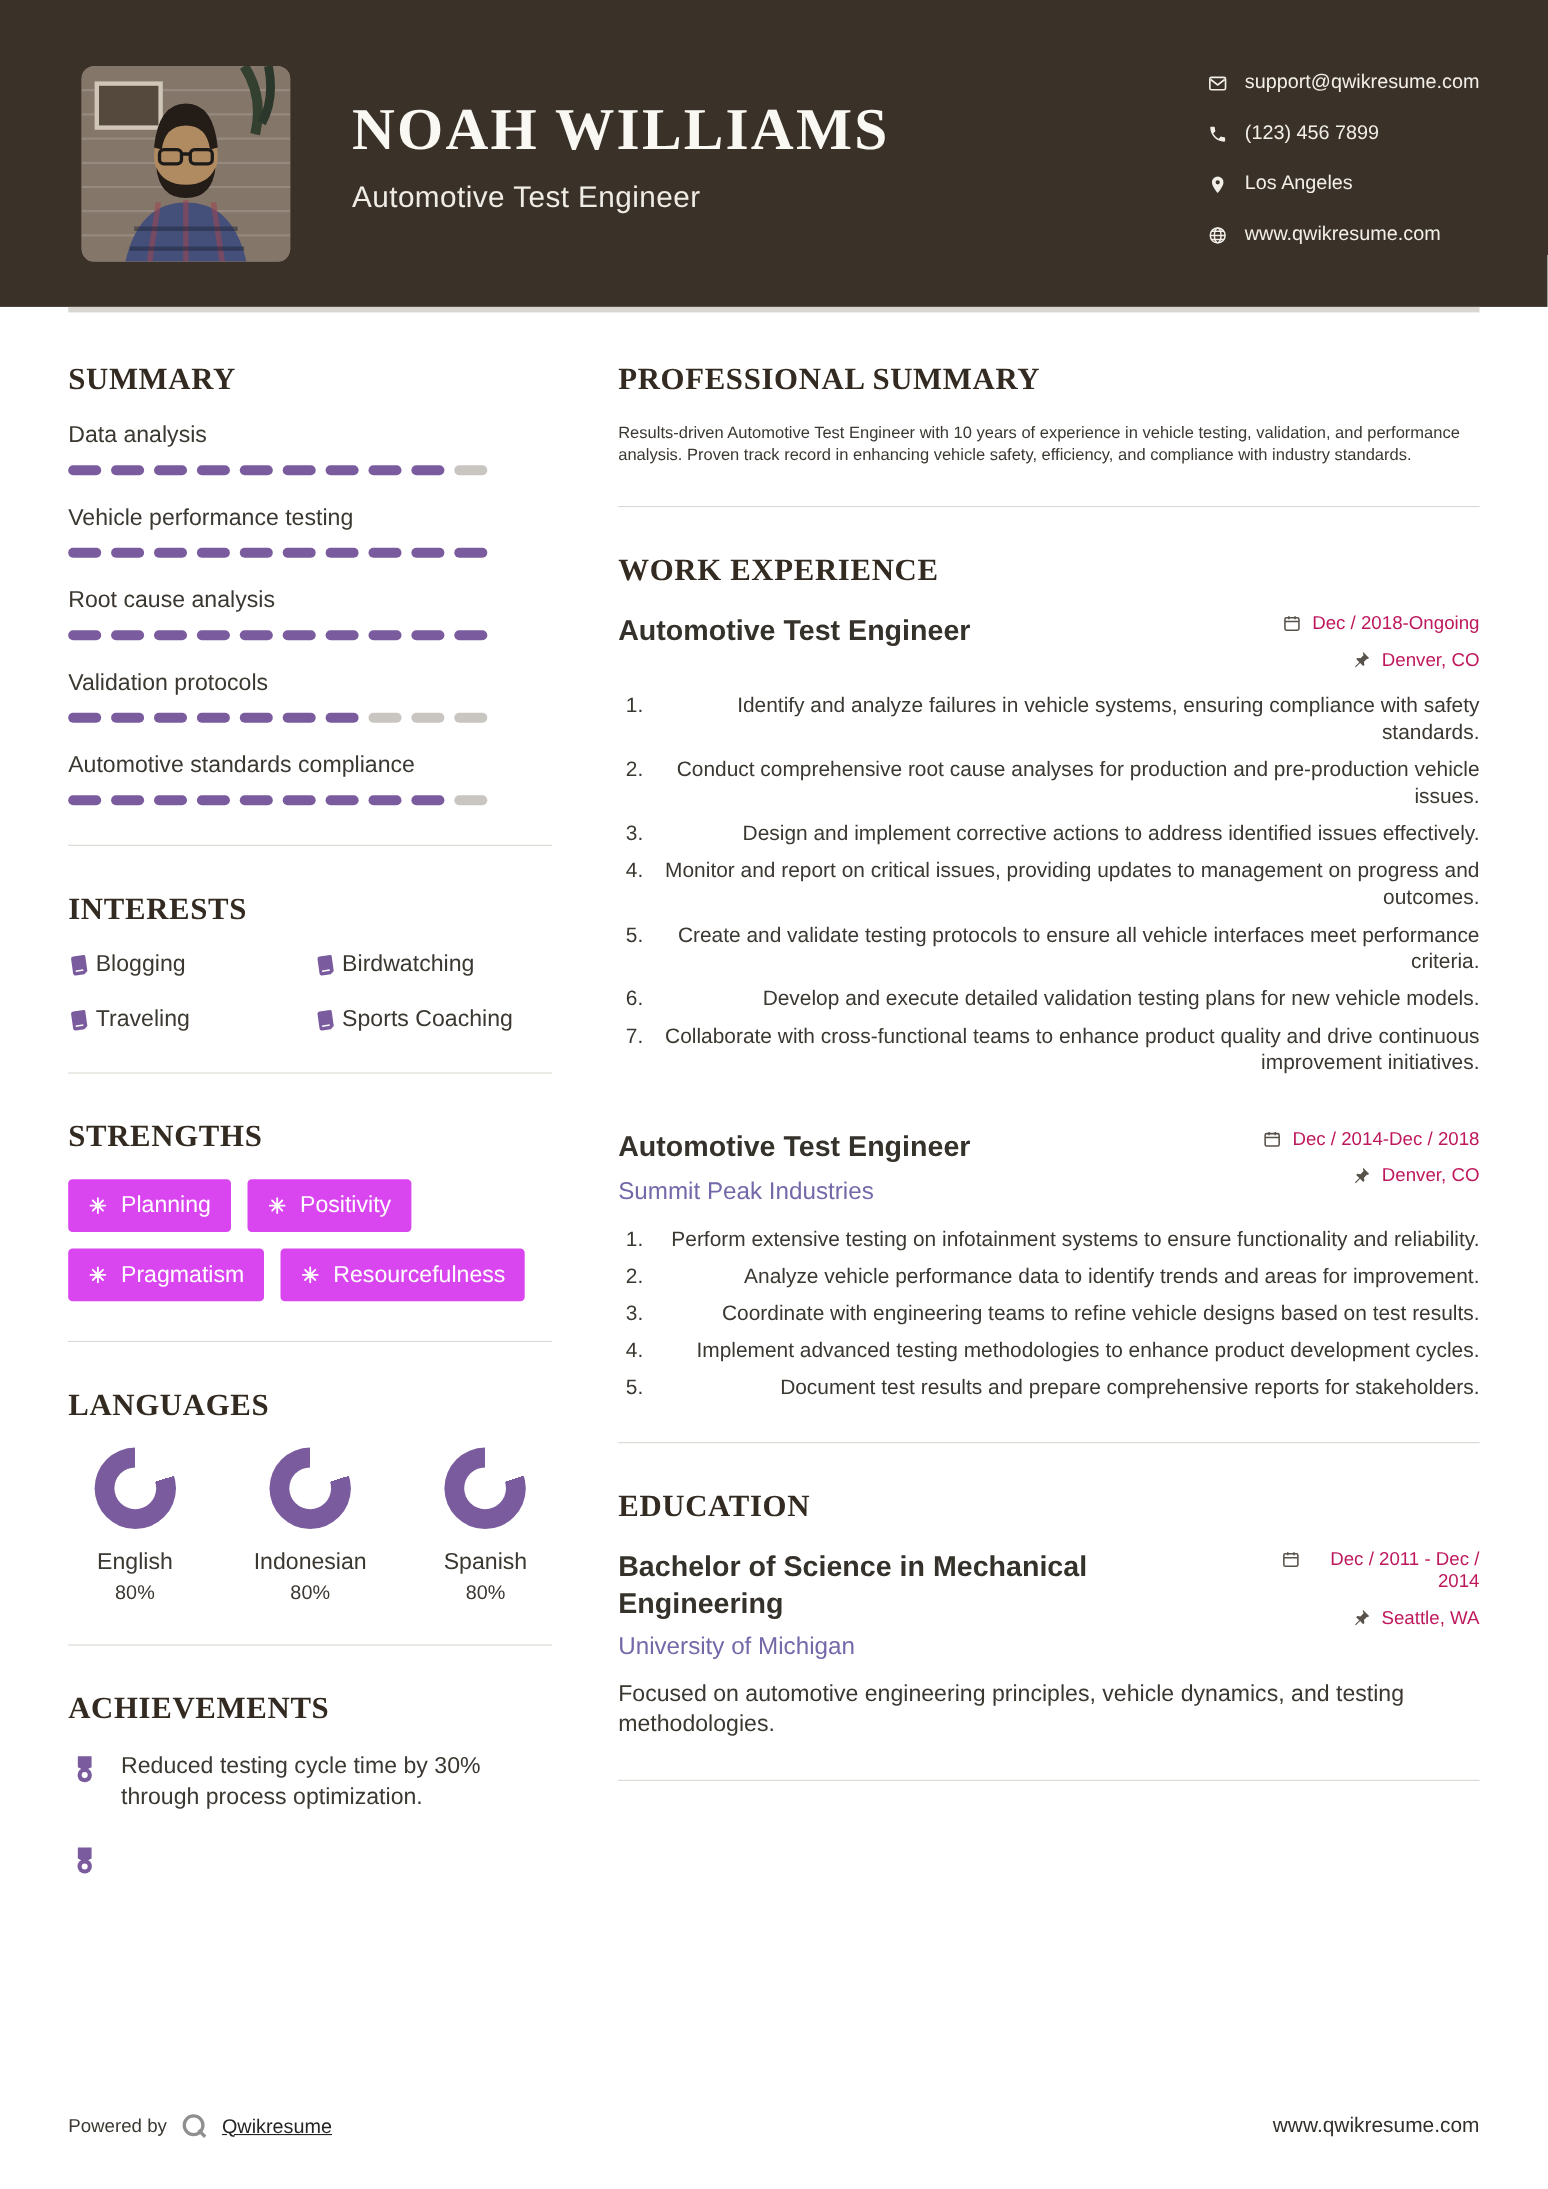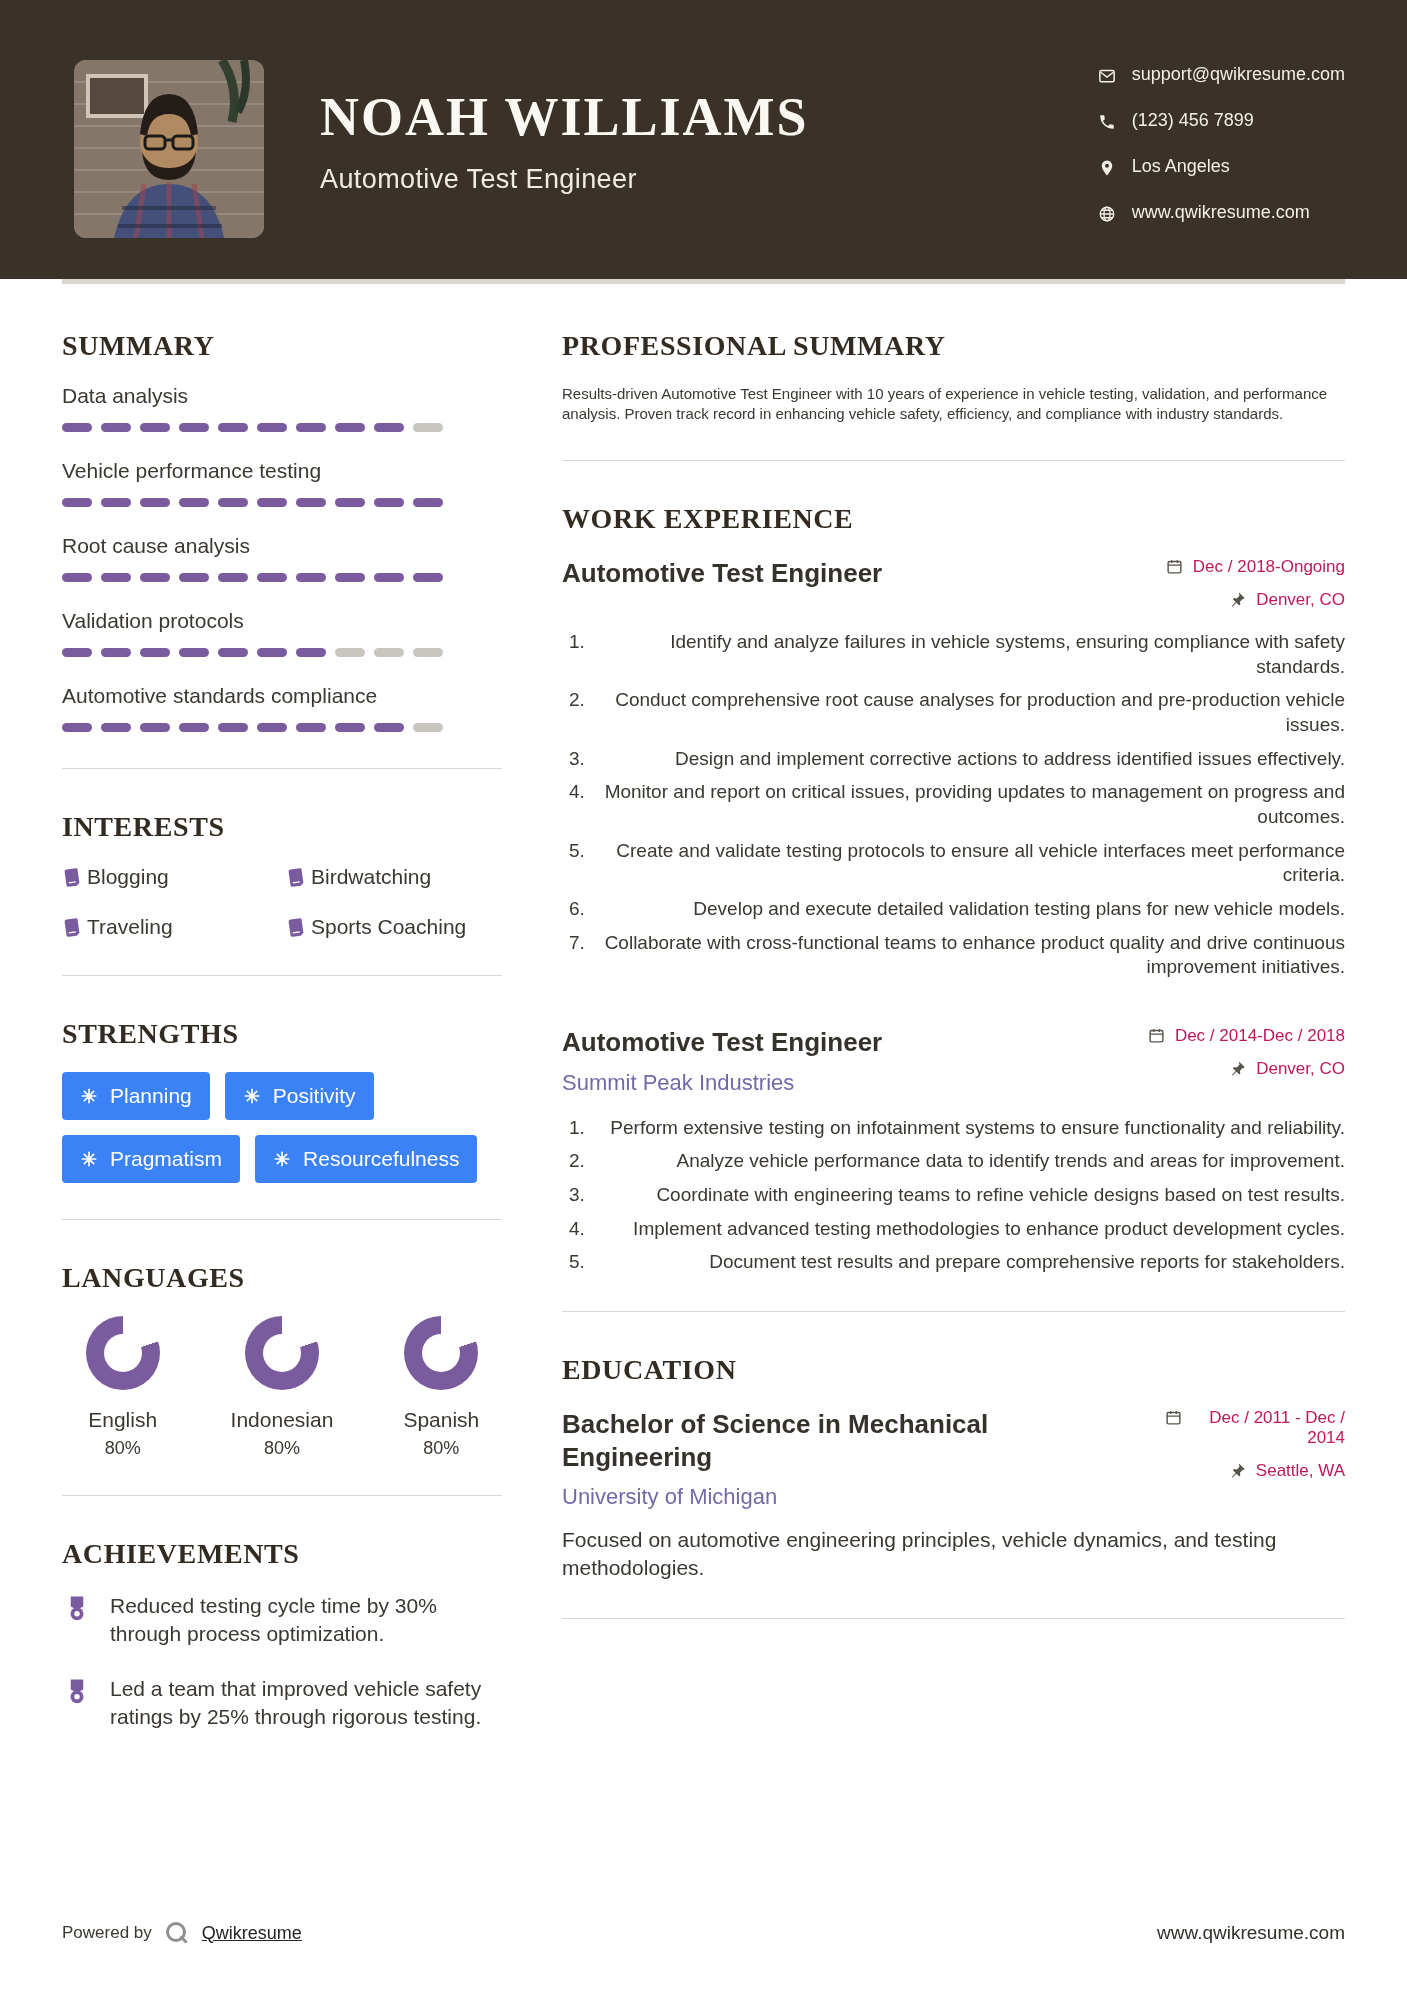--- a/index.html
+++ b/index.html
@@ -36,21 +36,21 @@
   .dash-off { background:#c9c6c2; }
 
   
   .interests-grid { display:grid; grid-template-columns:1fr 1fr; row-gap:26px; column-gap:8px; }
   .interest { display:flex; align-items:center; gap:4px; font-size:21px; }
   .interest .ic { width:21px; height:21px; flex:none; transform:rotate(-8deg); }
   .interest .ic svg { width:100%; height:100%; }
 
   
   .badges { display:flex; flex-wrap:wrap; gap:15px; }
-  .badge { display:inline-flex; align-items:center; gap:12px; background:#3b82f6; color:#fff; font-size:21px; padding:12px 18px; border-radius:4px; }
+  .badge { display:inline-flex; align-items:center; gap:12px; background:#d946ef; color:#fff; font-size:21px; padding:12px 18px; border-radius:4px; }
   .badge .ic { width:18px; height:18px; display:flex; }
   .badge .ic svg { width:100%; height:100%; }
 
   
   .langs { display:flex; gap:38px; }
   .lang { width:128px; text-align:center; }
   .donut { width:74px; height:74px; border-radius:50%; margin:0 auto 18px; position:relative; }
   .donut::after { content:""; position:absolute; inset:18px; background:#fff; border-radius:50%; }
   .lang-name { font-size:21px; }
   .lang-pct { font-size:18px; margin-top:6px; }
@@ -370,21 +370,20 @@
                 <circle cx="12" cy="15.8" r="2.2" fill="#fff"></circle>
               </svg></span>
           <span>Reduced testing cycle time by 30% through process optimization.</span>
         </div>
         <div class="ach">
           <span class="ic"><svg viewBox="0 0 24 24" fill="#7a5b9e">
                 <path d="M7 2h10v8l-5 2.5L7 10z"></path>
                 <circle cx="12" cy="15.8" r="5.2"></circle>
                 <circle cx="12" cy="15.8" r="2.2" fill="#fff"></circle>
               </svg></span>
-          <span>Led a team that improved vehicle safety ratings by 25% through rigorous testing.</span>
         </div>
       </section>
 
     </aside>
 
     <section class="col-right">
 
       <section>
         <h2 class="sec-title">PROFESSIONAL SUMMARY</h2>
         <p class="summary-text">Results-driven Automotive Test Engineer with 10 years of experience in vehicle testing, validation, and performance analysis. Proven track record in enhancing vehicle safety, efficiency, and compliance with industry standards.</p>

